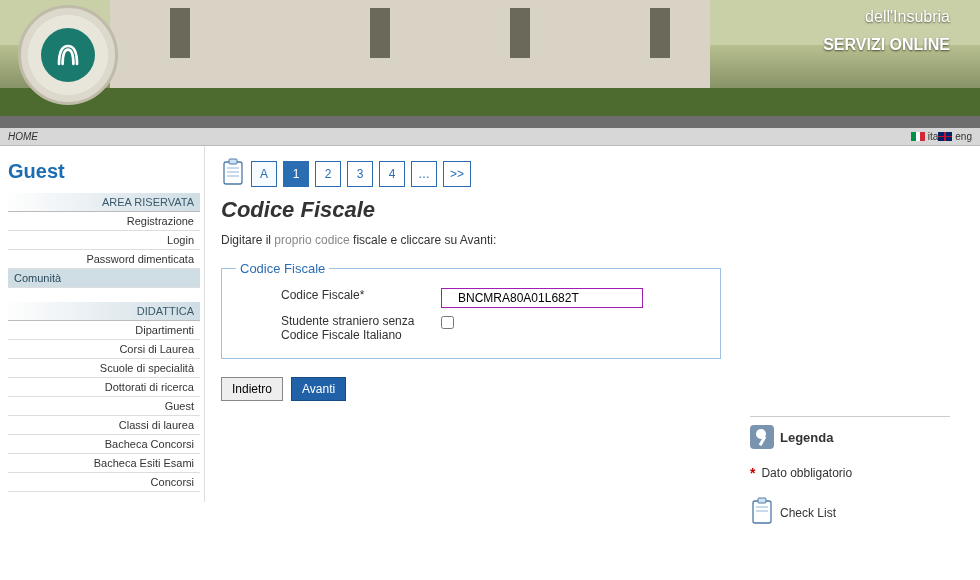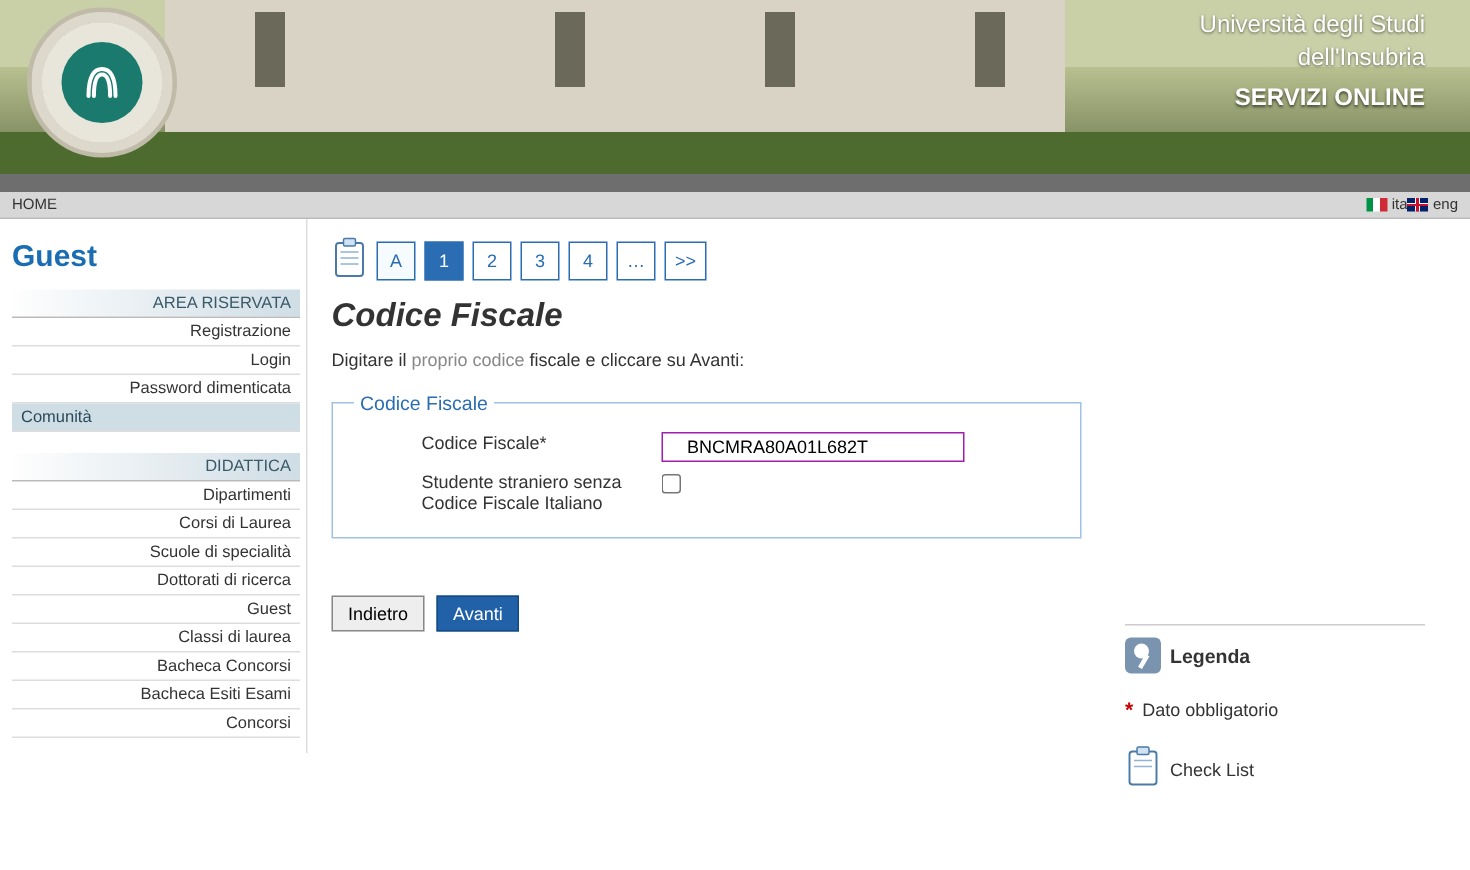--- a/index.html
+++ b/index.html
@@ -79,21 +79,21 @@
   .topbar {
     height: 18px;
     background: #d7d7d7;
     border-bottom: 1px solid #bbb;
     display: flex;
     justify-content: space-between;
     align-items: center;
     padding: 0 8px;
     font-size: 10px;
   }
-  .topbar-left a { color: #333; text-decoration: none; }
+  .topbar-left a { color: #333; text-decoration: none; font-style: italic; }
   .topbar-right { display: flex; font-size: 10px; color: #333; }
   .lang { display: inline-flex; align-items: center; gap: 3px; cursor: pointer; }
   .flag { width: 14px; height: 9px; display: inline-block; }
   .flag-ita { background: linear-gradient(to right, #009246 0 33%, #fff 33% 66%, #ce2b37 66%); }
   .flag-eng {
     background: #012169;
     position: relative;
   }
   .flag-eng::before, .flag-eng::after {
     content: ""; position: absolute; inset: 0;
@@ -199,21 +199,20 @@
     font-size: 12px;
   }
   .form-row input[type="checkbox"] { margin-top: 2px; }
   .buttons { display: flex; gap: 8px; }
   .btn {
     padding: 4px 10px;
     font-size: 12px;
     border: 1px solid #888;
     background: #eee;
     cursor: pointer;
-    margin-top: 20px;
   }
   .btn-primary {
     background: #2061a8;
     color: #fff;
     border: 1px solid #154a82;
   }
   .legend-box {
     position: absolute;
     right: 30px;
     top: 270px;
@@ -255,21 +254,20 @@
   <div class="header-hedge"></div>
   <div class="header-ground"></div>
   <div class="logo">
     <div class="logo-inner">
       <svg viewBox="0 0 40 40">
           <path d="M10 30 Q10 10 20 10 Q30 10 30 30 M14 30 Q14 14 20 14 M26 30 Q26 14 20 14" stroke="#fff" stroke-width="3" fill="none" stroke-linecap="round"></path>
         </svg>
     </div>
   </div>
   <div class="header-text">
-    <div class="uni">Università degli Studi</div>
     <div class="uni">dell'Insubria</div>
     <div class="srv">SERVIZI ONLINE</div>
   </div>
 </div>
 
 <div class="topbar">
   <div class="topbar-left">
     <a href="#">HOME</a>
   </div>
   <div class="topbar-right">

